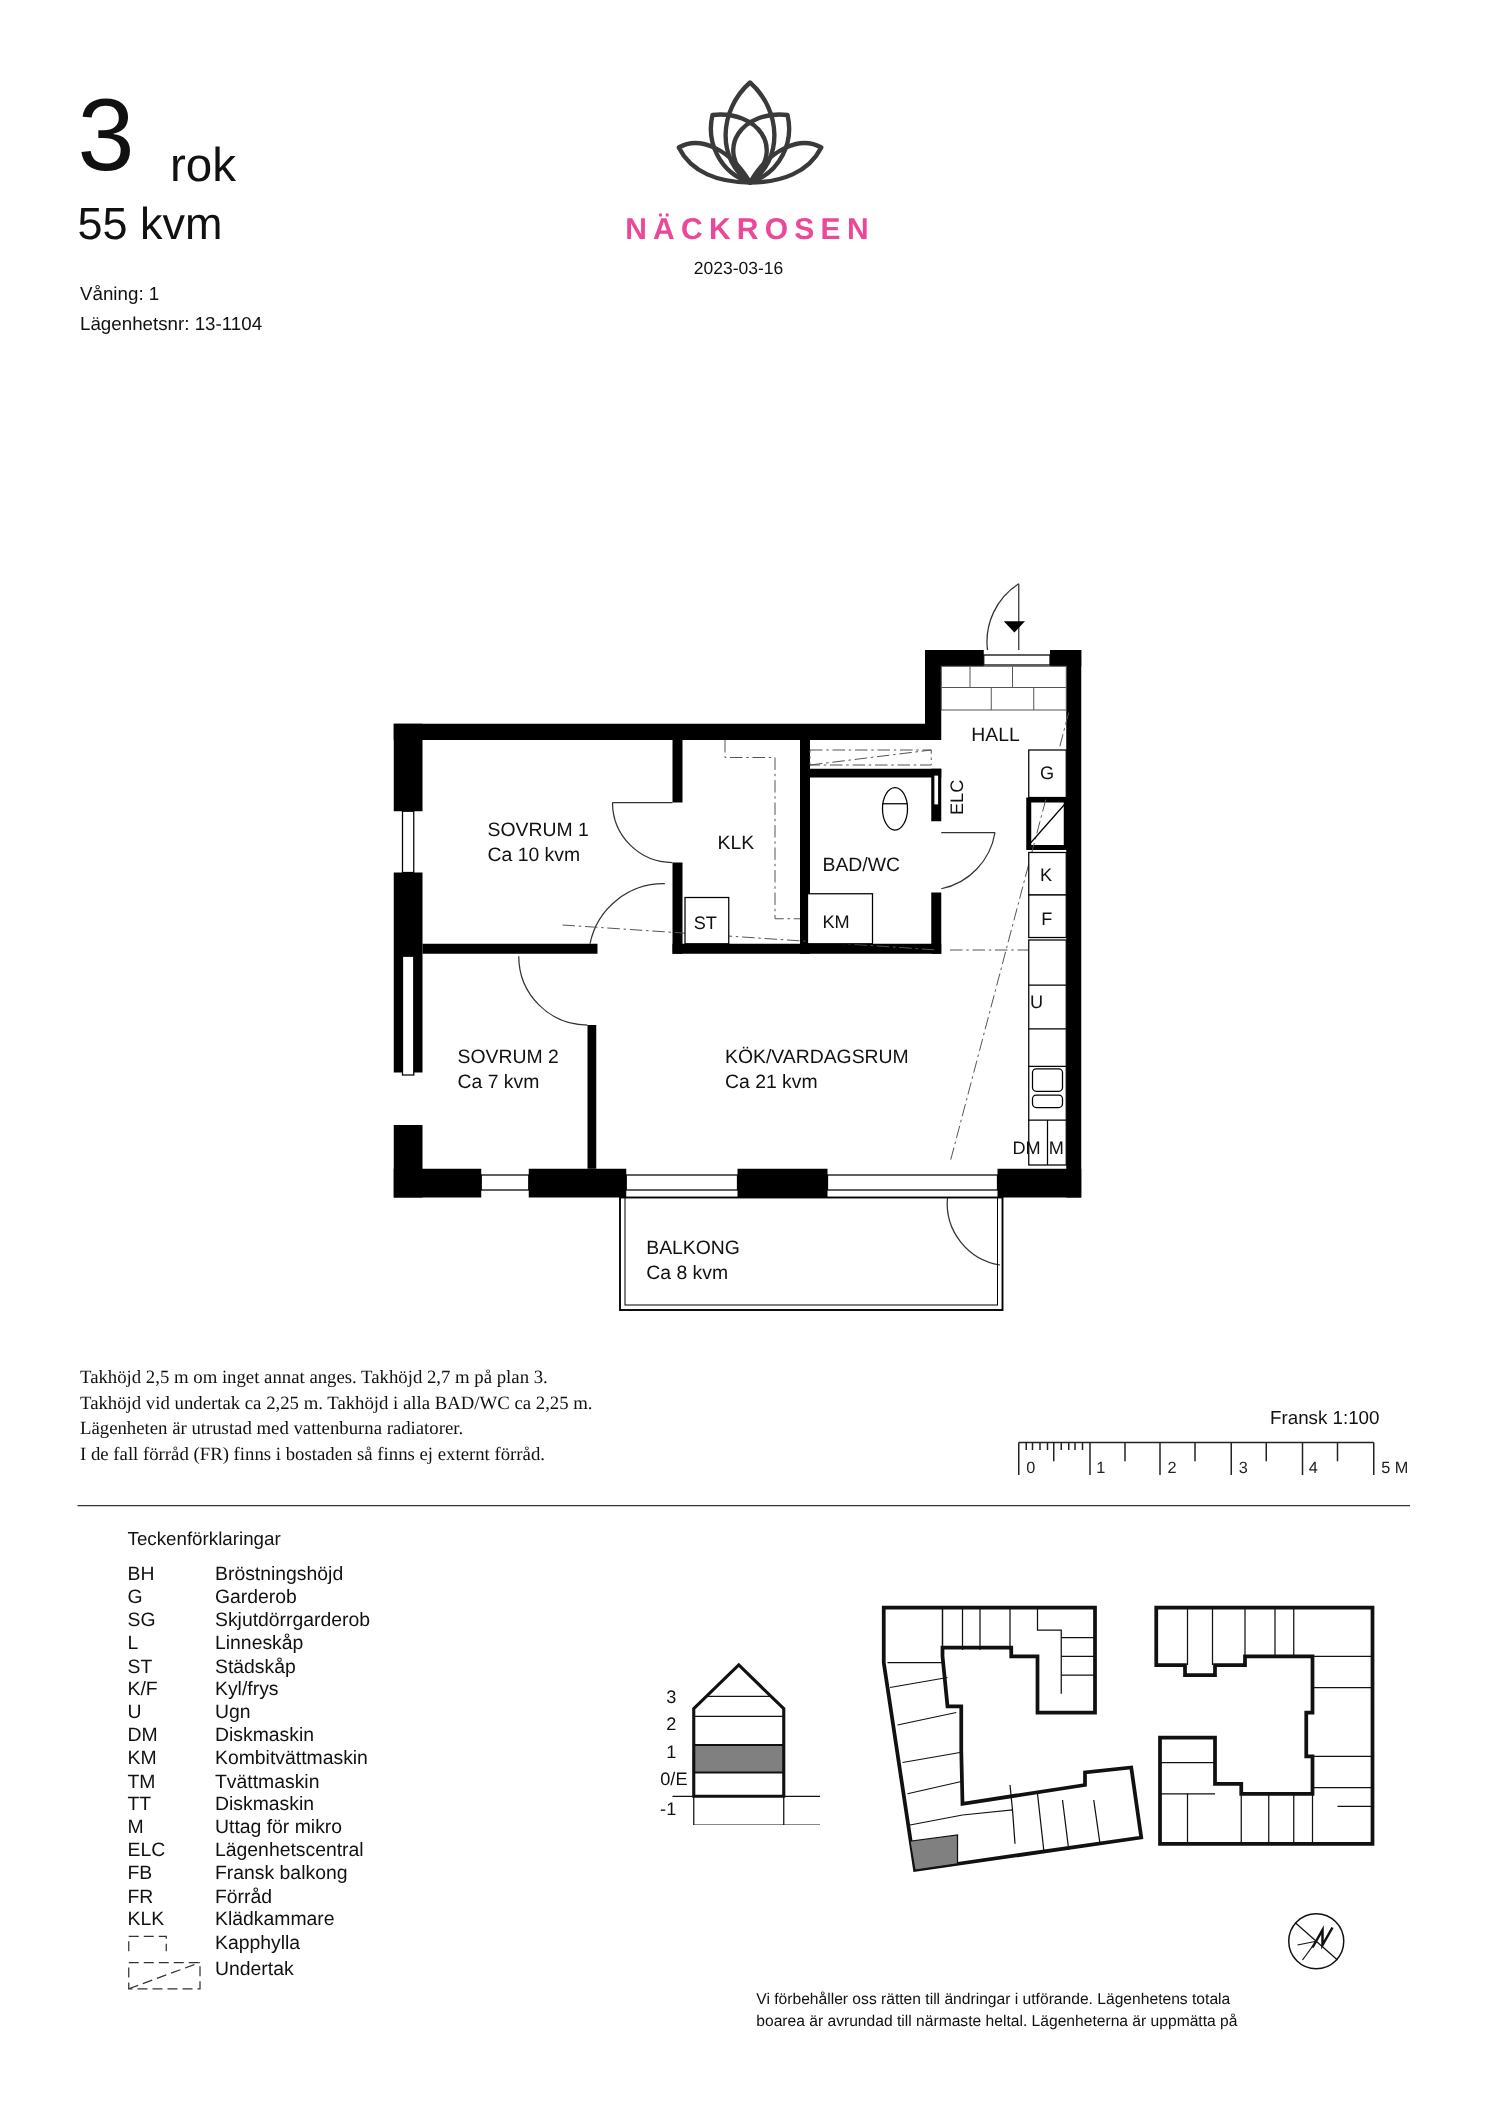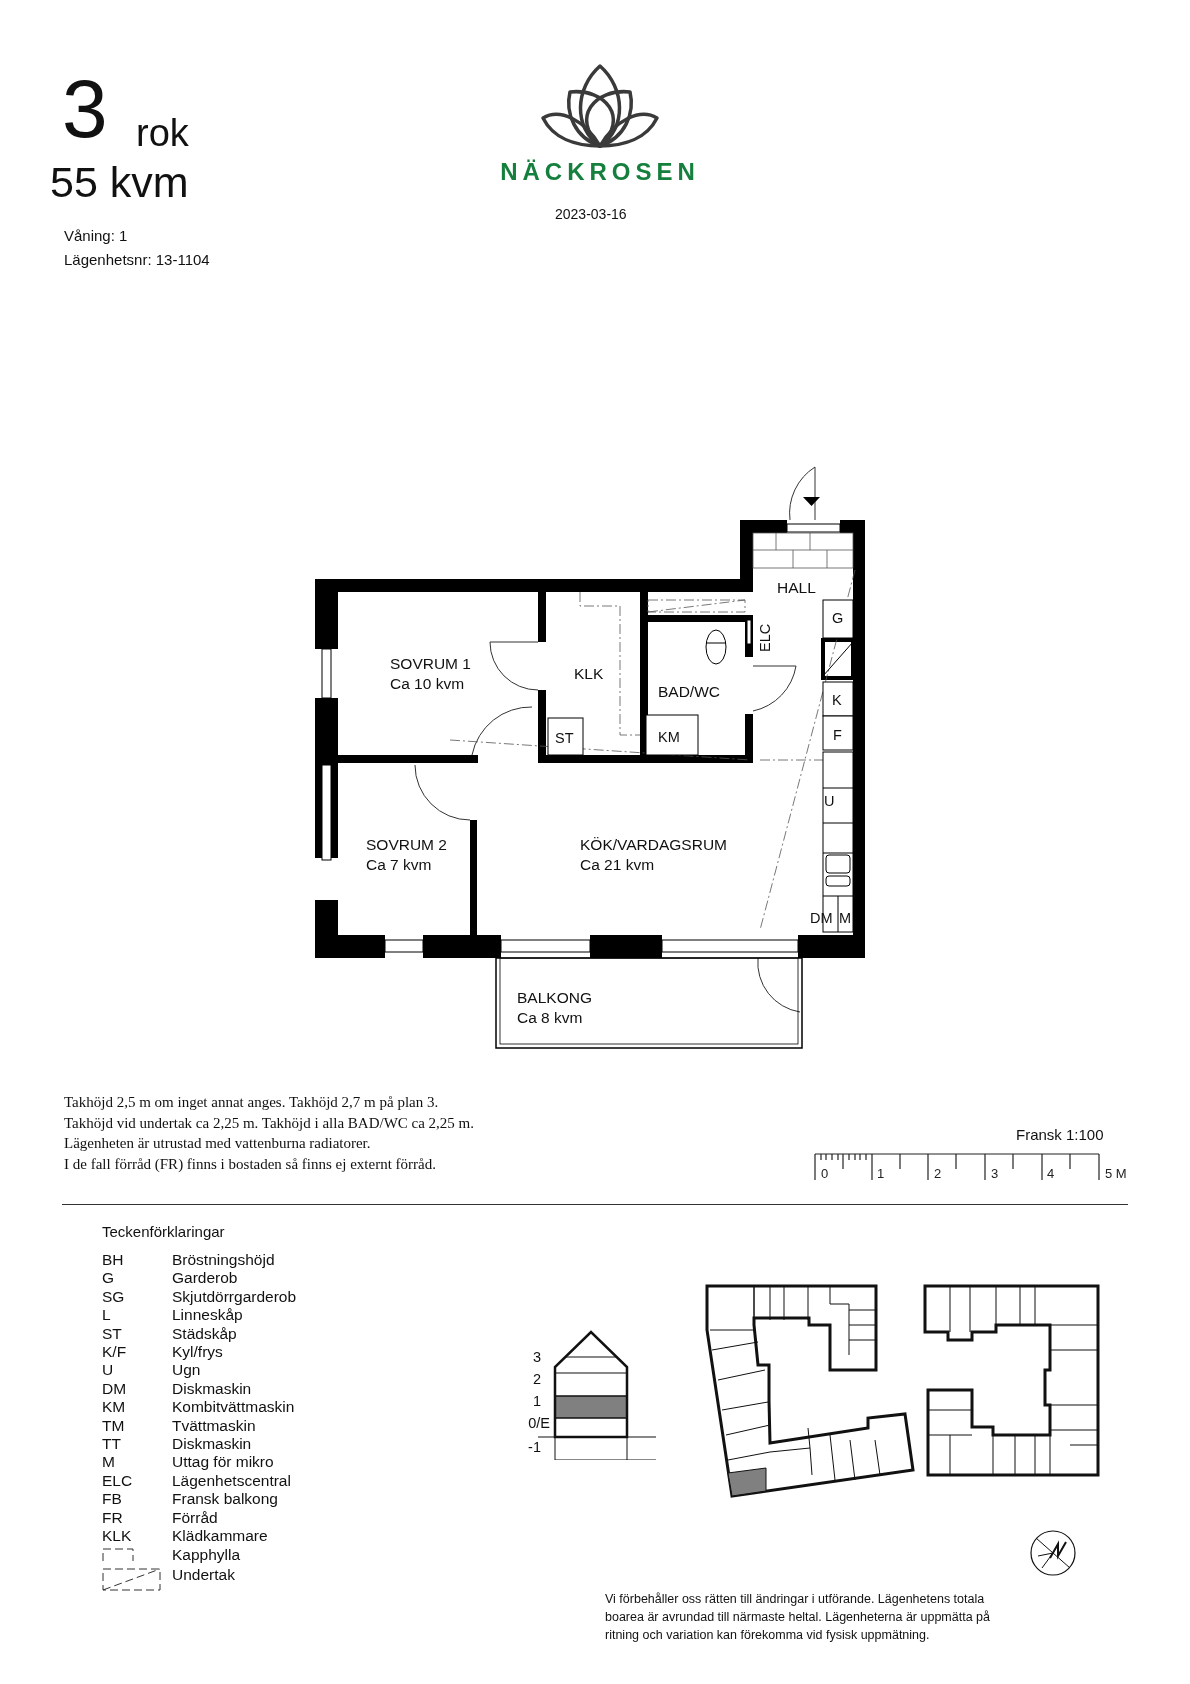--- a/index.html
+++ b/index.html
@@ -1,24 +1,24 @@
 <!DOCTYPE html>
 <html><head>
 <meta charset="utf-8">
 <style>
   html, body { margin: 0; padding: 0; background: #ffffff; }
   body { width: 1190px; height: 1684px; position: relative; overflow: hidden;
          font-family: "Liberation Sans", "DejaVu Sans", sans-serif; color: #111; }
   .abs { position: absolute; }
   .rooms-big { font-size: 82px; line-height: 1; left: 62px; top: 68px; }
   .rooms-unit { font-size: 38px; left: 136px; top: 112px; }
-  .area { font-size: 43px; left: 50px; top: 158px; }
+  .area { font-size: 36px; left: 62px; top: 158px; }
   .meta { font-size: 15px; left: 64px; line-height: 24px; }
   .logo-wrap { left: 490px; top: 58px; width: 220px; text-align: center; }
-  .brand { font-size: 24px; letter-spacing: 5px; color: #15803d; font-weight: bold; margin-top: 0; }
+  .brand { font-size: 24px; letter-spacing: 5px; color: #ec4899; font-weight: bold; margin-top: 12px; }
   .date { font-size: 14px; left: 555px; top: 206px; }
   .notes { left: 64px; top: 1092px; font-size: 15px; line-height: 20.5px; font-family: Liberation Serif, serif; }
   .scale-label { left: 1016px; top: 1126px; font-size: 15px; }
   .hr { left: 62px; top: 1204px; width: 1066px; height: 1px; background: #333; }
   .legend-title { left: 102px; top: 1223px; font-size: 15px; }
   .legend { left: 102px; top: 1251px; font-size: 15.5px; line-height: 18.4px; }
   .legend .row { display: flex; }
   .legend .abbr { width: 70px; }
   .disclaimer { left: 605px; top: 1590px; font-size: 12.5px; line-height: 18px; width: 470px; }
   svg text { font-family: "Liberation Sans", "DejaVu Sans", sans-serif; }
@@ -353,14 +353,13 @@
   <circle cx="25" cy="25" r="22" fill="none" stroke="#111" stroke-width="1.2"></circle>
   <line x1="8" y1="10" x2="42" y2="40" stroke="#111" stroke-width="1"></line>
   <line x1="25" y1="25" x2="14" y2="40" stroke="#111" stroke-width="1"></line>
   <line x1="25" y1="25" x2="10" y2="28" stroke="#111" stroke-width="1"></line>
   <path d="M22 30 L30 16 L30 28 L38 14" fill="none" stroke="#111" stroke-width="2"></path>
 </svg>
 
 <div class="abs disclaimer">
   <div>Vi förbehåller oss rätten till ändringar i utförande. Lägenhetens totala</div>
   <div>boarea är avrundad till närmaste heltal. Lägenheterna är uppmätta på</div>
-  <div>ritning och variation kan förekomma vid fysisk uppmätning.</div>
 </div>
 
 </body></html>

